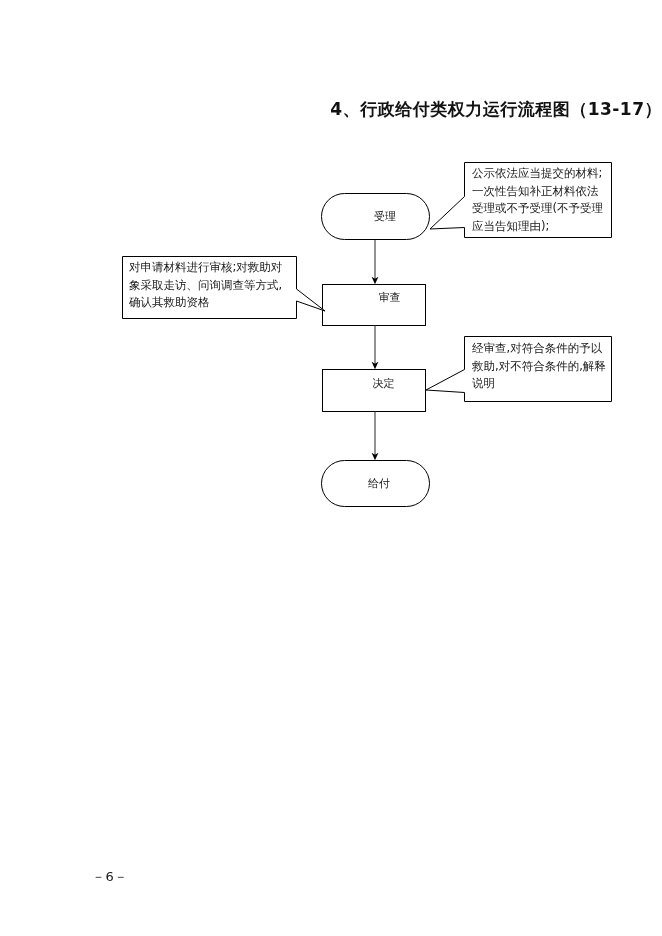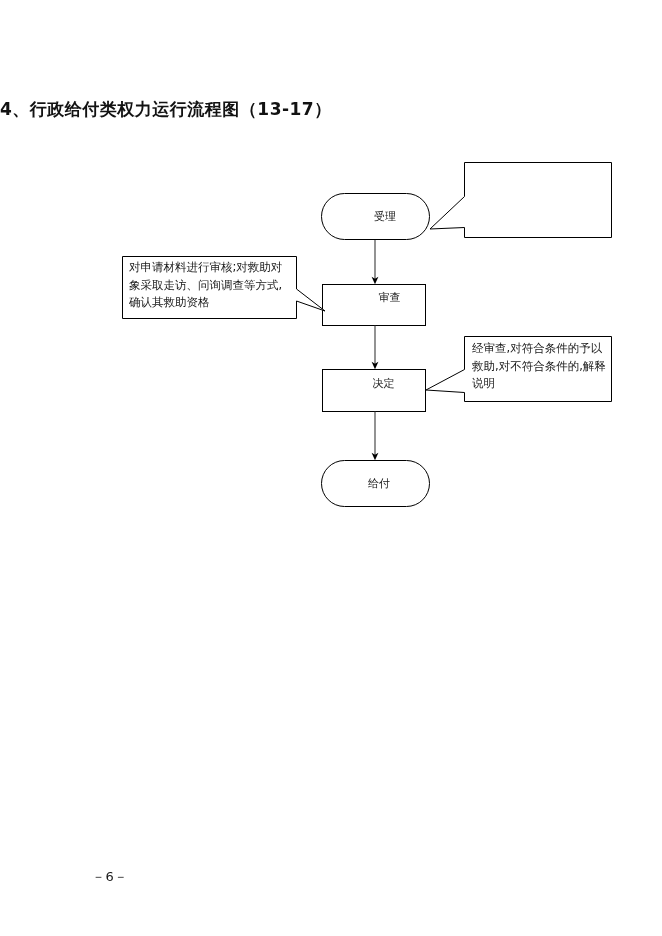--- a/index.html
+++ b/index.html
@@ -21,21 +21,21 @@
     inset: 0;
     background: #ffffff;
   }
 
   
   .doc-title {
     position: absolute;
     left: 0;
     top: 98px;
     width: 662px;
-    text-align: left;
+    text-align: right;
     font-size: 17px;
     font-weight: bold;
     letter-spacing: 0.5px;
     color: #121212;
     white-space: nowrap;
   }
 
   
   #flow-svg {
     position: absolute;
@@ -115,20 +115,21 @@
   </svg>
 
   <div class="node-label" style="left:321px; top:211px; width:128px;">受理</div>
 
   <div class="node-label" style="left:338px; top:292px; width:103px;">审查</div>
 
   <div class="node-label" style="left:332px; top:378px; width:103px;">决定</div>
 
   <div class="node-label" style="left:321px; top:478px; width:116px;">给付</div>
 
+  <div class="note-text" style="left:472px; top:165px; width:136px;">公示依法应当提交的材料;一次性告知补正材料依法受理或不予受理(不予受理应当告知理由);</div>
 
   <div class="note-text" style="left:472px; top:340px; width:136px;">经审查,对符合条件的予以救助,对不符合条件的,解释说明</div>
 
   <div class="note-text" style="left:129px; top:259px; width:162px;">对申请材料进行审核;对救助对象采取走访、问询调查等方式,确认其救助资格</div>
 
   <div class="page-number">－6－</div>
 
 </div>
 
 </body></html>

